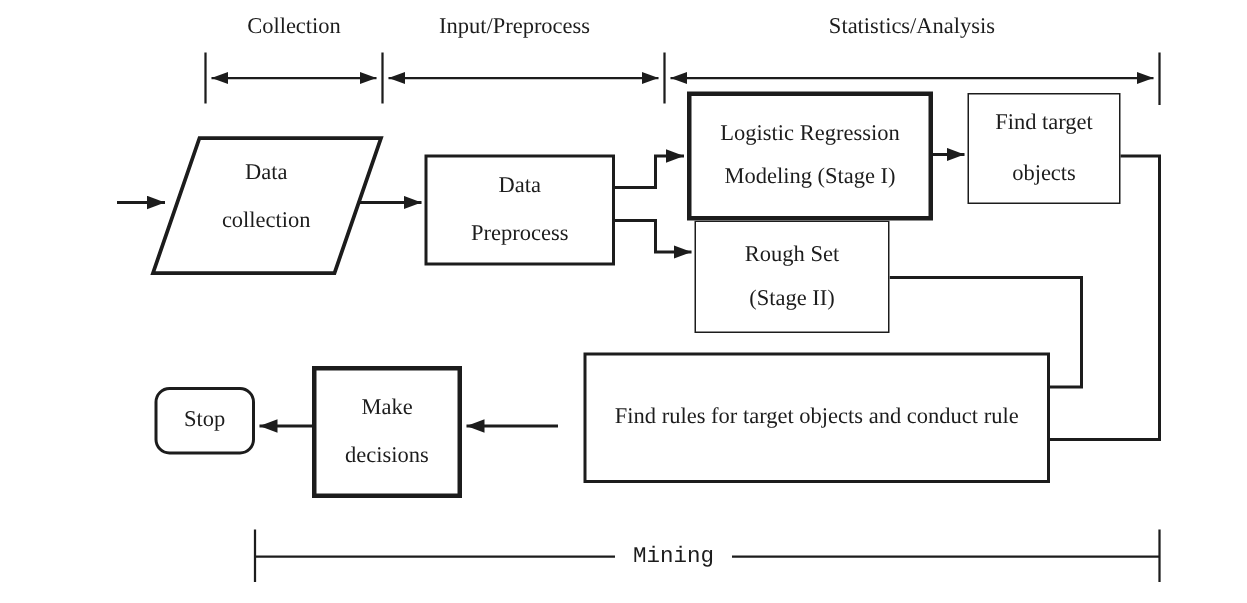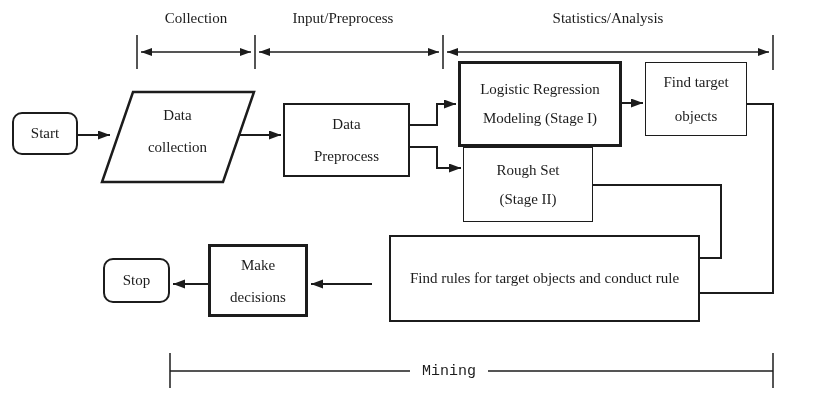--- a/index.html
+++ b/index.html
@@ -22,21 +22,21 @@
     text-align:center;
   }
   .node span{display:block;white-space:nowrap;}
   .n-start{left:12px;top:112px;width:66px;height:43px;border-width:2.5px;border-radius:10px;}
   .n-datacollection{left:100px;top:86px;width:155px;height:90px;border:none;background:transparent;line-height:32px;}
   .n-preprocess{left:283px;top:103px;width:127px;height:74px;border-width:2.5px;line-height:32px;}
   .n-logistic{left:458px;top:61px;width:164px;height:86px;border-width:3px;line-height:29px;z-index:4;}
   .n-findtarget{left:645px;top:62px;width:102px;height:74px;border-width:1.5px;line-height:34px;}
   .n-roughset{left:463px;top:147px;width:130px;height:75px;border-width:1.5px;line-height:29px;z-index:2;align-items:center;}
   .n-stage3{left:372px;top:235px;width:311px;height:87px;border-width:2px;line-height:33px;margin-left:17px;}
-  .n-make{left:208px;top:244px;width:100px;height:73px;border-width:3px;line-height:32px;}
+  .n-make{left:208px;top:244px;width:100px;height:88px;border-width:3px;line-height:32px;}
   .n-stop{left:103px;top:258px;width:67px;height:45px;border-width:2px;border-radius:10px;}
   .mining-label{
     position:absolute;left:449px;top:371px;transform:translate(-50%,-50%);
     background:var(--paper);padding:0 12px;z-index:3;white-space:nowrap;font-family:Liberation Mono, monospace;
   }
 </style>
 </head>
 <body>
 
 <div id="stage">
@@ -82,23 +82,20 @@
       <line x1="170" y1="353" x2="170" y2="388"></line>
       <line x1="773" y1="353" x2="773" y2="388"></line>
       <line x1="170" y1="371" x2="773" y2="371"></line>
     </g>
   </svg>
 
   <div class="phase phase-collection">Collection</div>
   <div class="phase phase-input">Input/Preprocess</div>
   <div class="phase phase-stats">Statistics/Analysis</div>
 
-  <div class="node n-start">
-    <span>Start</span>
-  </div>
 
   <div class="node n-datacollection">
     <span>Data</span>
     <span>collection</span>
   </div>
 
   <div class="node n-preprocess">
     <span>Data</span>
     <span>Preprocess</span>
   </div>

